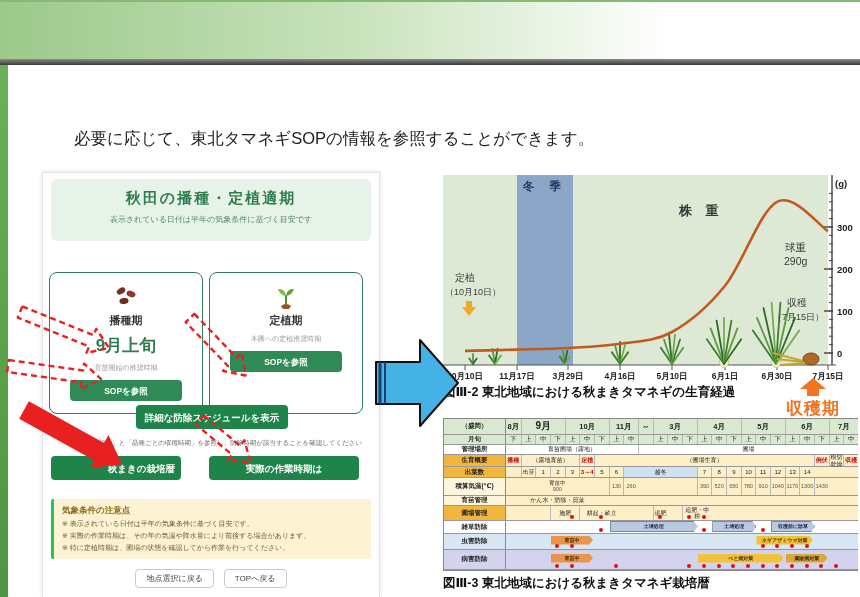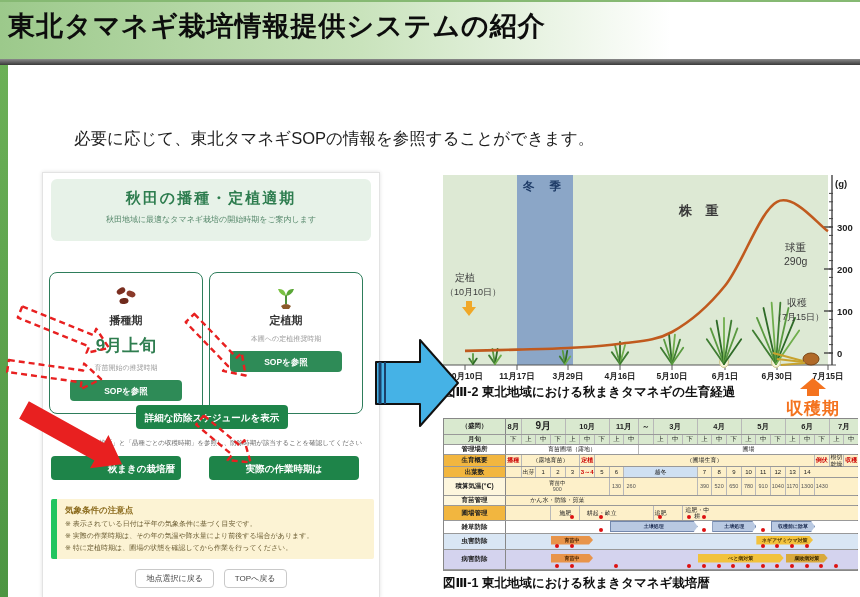--- a/index.html
+++ b/index.html
@@ -29,21 +29,21 @@
   .card-note{text-align:center;font-size:7px;color:#9a9a9a;margin-top:6px;}
   .sop-btn{display:block;margin:7px auto 0;width:112px;height:21px;background:#2e8b57;color:#fff;border:none;
     border-radius:4px;font-size:8.5px;font-weight:bold;line-height:21px;text-align:center;cursor:pointer;}
   .schedule-btn{position:absolute;left:93px;top:232px;width:152px;height:24px;background:#1e8449;color:#fff;
     border:none;border-radius:4px;font-size:9.5px;font-weight:bold;text-align:center;line-height:24px;cursor:pointer;}
   .check-note{position:absolute;left:4px;top:266px;width:328px;text-align:center;font-size:6.5px;color:#666;}
   .link-btn{position:absolute;top:283px;height:24px;background:#1e8449;color:#fff;border:none;border-radius:4px;
     font-size:9.5px;font-weight:bold;text-align:center;line-height:24px;cursor:pointer;}
   .link-btn.left{left:8px;width:130px;text-align:right;} .link-btn.right{left:166px;width:150px;}
   .notice-box{position:absolute;left:8px;top:326px;width:317px;height:60px;background:#fcf3d4;
-    border-left:6px solid #22c55e;border-radius:2px;padding:0;}
+    border-left:3px solid #22c55e;border-radius:2px;padding:0;}
   .notice-title{font-size:8.5px;font-weight:bold;color:#8a6a1c;margin:6px 0 2px 8px;}
   .notice-item{font-size:7px;color:#6b5d33;margin:2px 0 0 8px;}
   .footer-btns{position:absolute;left:0;top:396px;width:336px;display:flex;justify-content:center;gap:10px;}
   .footer-btn{height:19px;background:#fff;border:1px solid #c9c9c9;border-radius:4px;font-size:8px;color:#444;
     padding:0 10px;line-height:17px;cursor:pointer;}
 
   
   .fig2-caption{position:absolute;left:443px;top:384px;font-size:12.5px;font-weight:bold;color:#111;}
   .fig1-caption{position:absolute;left:443px;top:575px;font-size:12.5px;font-weight:bold;color:#111;}
   .harvest-block{position:absolute;left:778px;top:378px;width:70px;text-align:center;z-index:15;}
@@ -73,29 +73,28 @@
   
   #blue-arrow{position:absolute;left:374px;top:338px;z-index:20;}
   #annotations{position:absolute;left:0;top:0;width:860px;height:597px;z-index:60;pointer-events:none;}
 </style>
 </head>
 <body>
 
 <div id="stage">
 
   <div class="header-band"></div>
-  <div class="page-title">東北タマネギ栽培情報提供システムの紹介</div>
   <div class="dark-bar"></div>
   <div class="green-strip"></div>
   <div class="section-sub">必要に応じて、東北タマネギSOPの情報を参照することができます。</div>
 
   <div class="app-panel">
     <div class="app-header">
       <div class="app-header-title">秋田の播種・定植適期</div>
-      <div class="app-header-sub">秋田地域に最適なタマネギ栽培の開始時期をご案内します</div>
+      <div class="app-header-sub">表示されている日付は平年の気象条件に基づく目安です</div>
     </div>
 
     <div class="card card1">
       <div class="card-icon">
         <svg width="30" height="26" viewBox="0 0 30 26">
           <ellipse cx="10" cy="8" rx="4.6" ry="3" fill="#7a2e20" transform="rotate(-30 10 8)"></ellipse>
           <ellipse cx="20" cy="11" rx="4.6" ry="3" fill="#8b3a2a" transform="rotate(20 20 11)"></ellipse>
           <ellipse cx="13" cy="18" rx="4.6" ry="3" fill="#6f2a1d" transform="rotate(-10 13 18)"></ellipse>
         </svg>
       </div>
@@ -453,21 +452,21 @@
           <div class="cdot" style="left: 240px;"></div>
           <div class="cdot" style="left: 254.667px;"></div>
           <div class="cdot" style="left: 269.333px;"></div>
           <div class="cdot" style="left: 284px;"></div>
           <div class="cdot" style="left: 298.667px;"></div>
           <div class="cdot" style="left: 313.333px;"></div>
           <div class="cdot" style="left: 328px;"></div>
         </div>
       </div>
     </div>
-  <div class="fig1-caption">図Ⅲ-1 東北地域における秋まきタマネギ栽培暦</div>
+  <div class="fig1-caption">図Ⅲ-3 東北地域における秋まきタマネギ栽培暦</div>
 
   <svg id="annotations">
     <g id="red-arrows">
         <polygon points="0,-6 77,-6 77,-13 96,0 77,13 77,6 0,6" fill="none" stroke="#e82020" stroke-width="2.4" stroke-dasharray="6 4" stroke-linejoin="round" transform="translate(20,312) rotate(22)"></polygon>
         <polygon points="0,-6 75,-6 75,-13 94,0 75,13 75,6 0,6" fill="none" stroke="#e82020" stroke-width="2.4" stroke-dasharray="6 4" stroke-linejoin="round" transform="translate(8,366) rotate(8)"></polygon>
         <polygon points="0,-6 61,-6 61,-13 80,0 61,13 61,6 0,6" fill="none" stroke="#e82020" stroke-width="2.4" stroke-dasharray="6 4" stroke-linejoin="round" transform="translate(190,318) rotate(46)"></polygon>
         <polygon points="0,-6 47,-6 47,-13 66,0 47,13 47,6 0,6" fill="none" stroke="#e82020" stroke-width="2.4" stroke-dasharray="6 4" stroke-linejoin="round" transform="translate(200,420) rotate(40)"></polygon>
         <polygon points="0,-10 86,-10 86,-19 112,0 86,19 86,10 0,10" fill="#e82020" transform="translate(24,410) rotate(29)"></polygon>
       </g>
   </svg>

